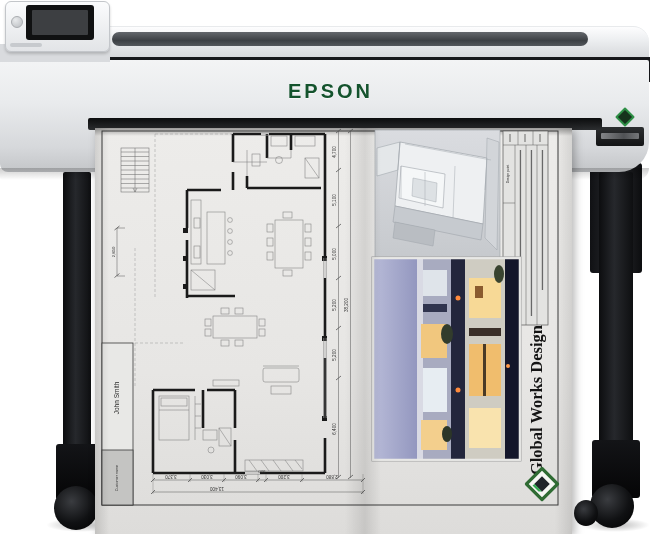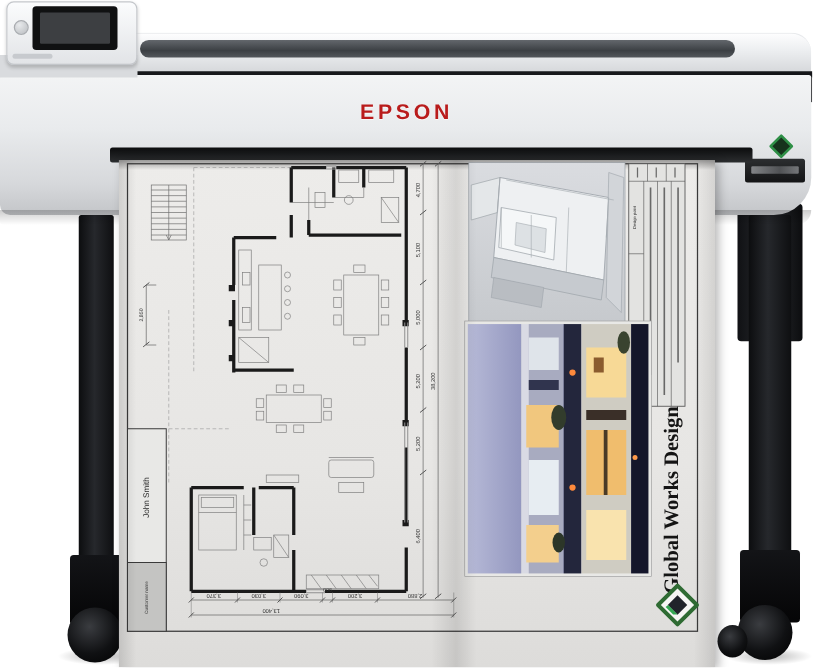--- a/index.html
+++ b/index.html
@@ -30,22 +30,22 @@
         background:linear-gradient(180deg,#63676c,#3c4044 60%,#53575c);}
   .body-stripe{left:0;top:57px;width:650px;height:5px;background:#17181b;z-index:2;}
   .stripe-wedge{left:468px;top:58px;width:182px;height:24px;background:#141518;z-index:2;
         clip-path:polygon(0 14%,100% 0,100% 100%,14% 70%,0 40%);}
   .front-face{left:0;top:60px;width:649px;height:112px;z-index:2;
         background:linear-gradient(180deg,#f3f4f5 0%,#e9ebed 38%,#d6d8db 78%,#c3c5c8 100%);
         border-radius:2px 2px 30px 8px;}
   .body-shadow{left:0;top:168px;width:649px;height:12px;z-index:2;
         background:linear-gradient(180deg,rgba(0,0,0,.20),rgba(0,0,0,0));
         border-radius:0 0 30px 8px;}
-  .brand{left:288px;top:80px;z-index:3;font-weight:bold;font-size:17px;letter-spacing:3px;
-        color:#b91c1c;text-shadow:0 1px 0 rgba(255,255,255,.6);}
+  .brand{left:288px;top:80px;z-index:3;font-weight:bold;font-size:20px;letter-spacing:3px;
+        color:#14532d;text-shadow:0 1px 0 rgba(255,255,255,.6);}
   .eco-diamond{left:618px;top:110px;width:10px;height:10px;z-index:3;transform:rotate(45deg);
         background:#16331c;border:2px solid #2e8f46;border-radius:1px;}
   .model-badge{left:596px;top:127px;width:48px;height:19px;z-index:3;border-radius:2px;
         background:linear-gradient(180deg,#2c2e30,#131415);}
   .model-badge::after{content:"";position:absolute;left:5px;top:6px;width:38px;height:6px;
         background:linear-gradient(90deg,#9b9da0,#5c5e61 60%,#8a8c8f);opacity:.8;border-radius:1px;}
   .exit-slot{left:88px;top:118px;width:514px;height:12px;z-index:3;
         background:linear-gradient(180deg,#0b0c0d,#2c2e30);border-radius:2px;}
 
   

